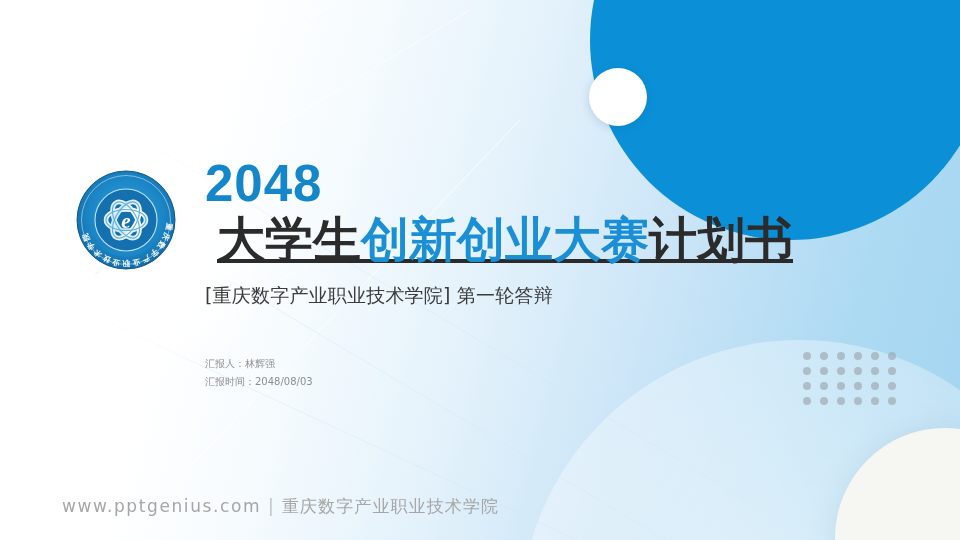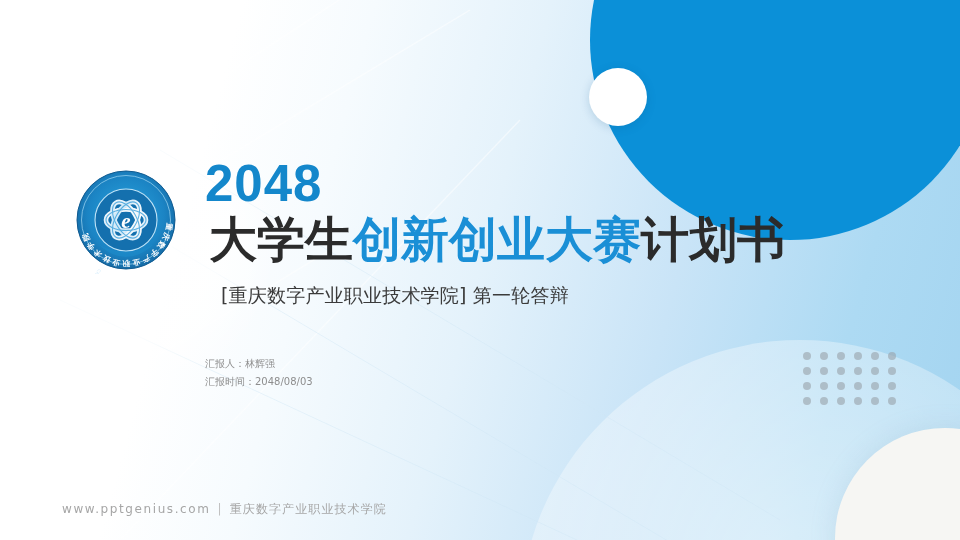--- a/index.html
+++ b/index.html
@@ -141,54 +141,55 @@
     font-size: 51px;
     font-weight: bold;
     line-height: 0.95;
     letter-spacing: 1px;
     color: #1487cb;
     margin: 0;
     font-family: "Liberation Sans", "DejaVu Sans", sans-serif;
   }
 
   #headline {
-    margin: 6px 0 0 4px;
+    margin: 6px 0 0 12px;
     font-size: 48px;
     font-weight: bold;
     line-height: 1.06;
     letter-spacing: 0px;
     color: #2b2b2b;
     white-space: nowrap;
     font-family: "DejaVu Sans", "Liberation Sans", sans-serif;
+    text-decoration: underline;
   }
   #headline .accent { color: #1a8fd6; }
 
   #subtitle {
-    margin: 18px 0 0 16px;
+    margin: 18px 0 0 0;
     font-size: 19px;
     color: #3b3b3b;
     letter-spacing: 0.2px;
     font-family: "DejaVu Sans", "Liberation Sans", sans-serif;
   }
 
   #meta {
     margin-top: 46px;
     font-size: 10px;
     line-height: 1.72;
     color: #8d8d8d;
     font-family: "DejaVu Sans", "Liberation Sans", sans-serif;
   }
   #meta div { white-space: nowrap; }
 
   
   #footer {
     position: absolute;
     left: 62px;
     bottom: 22px;
-    font-size: 12px;
+    font-size: 17px;
     color: #a6a6a6;
     letter-spacing: 1.1px;
     white-space: nowrap;
     font-family: "DejaVu Sans", "Liberation Sans", sans-serif;
   }
   #footer .sep { margin: 0 7px; color: #c0c0c0; }
   #footer .site { letter-spacing: 1.6px; }
 </style>
 </head>
 <body>

